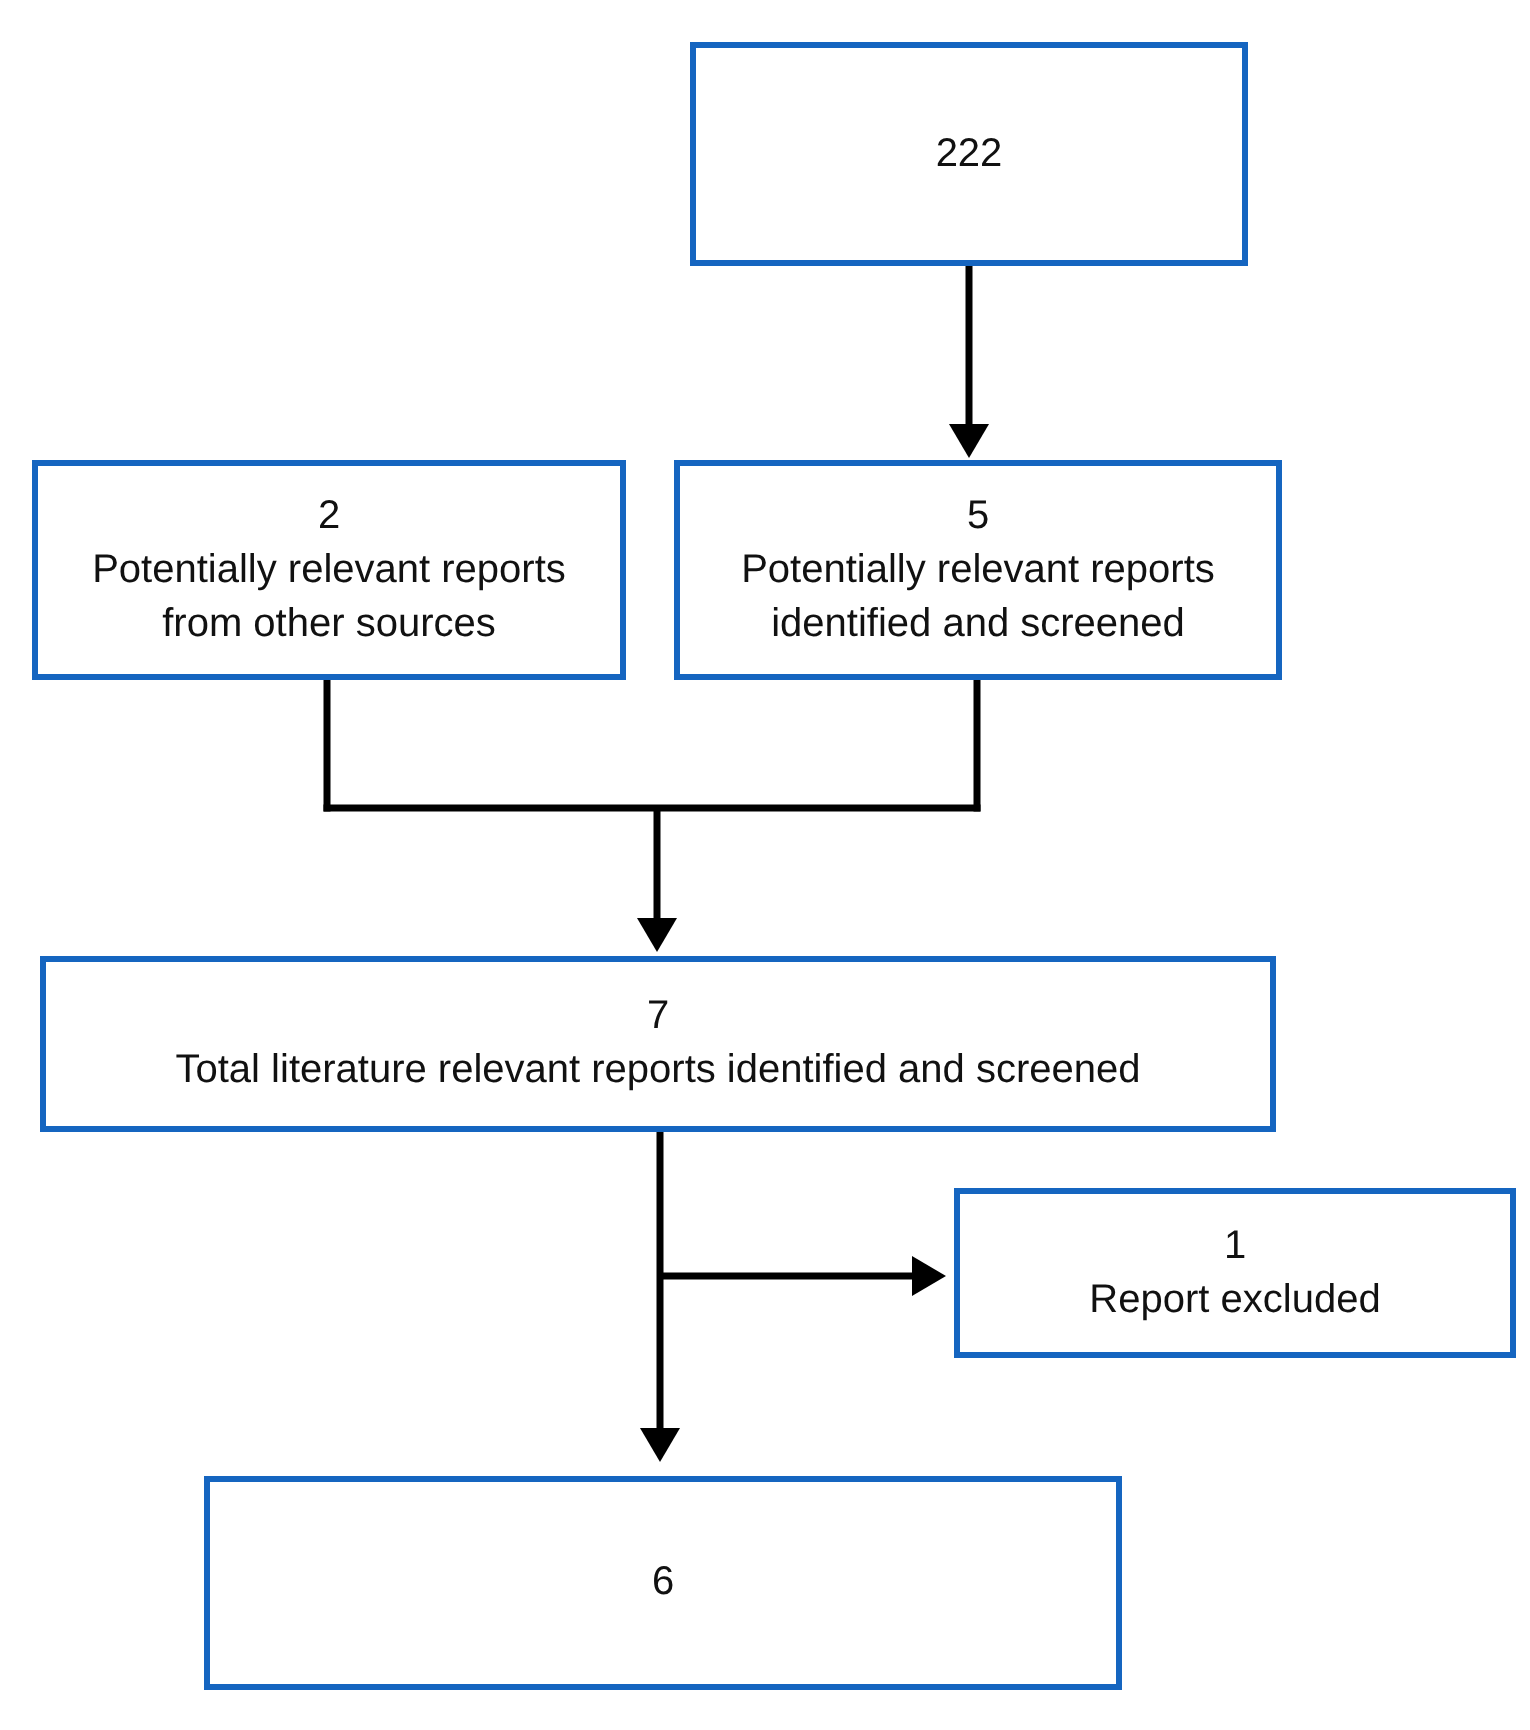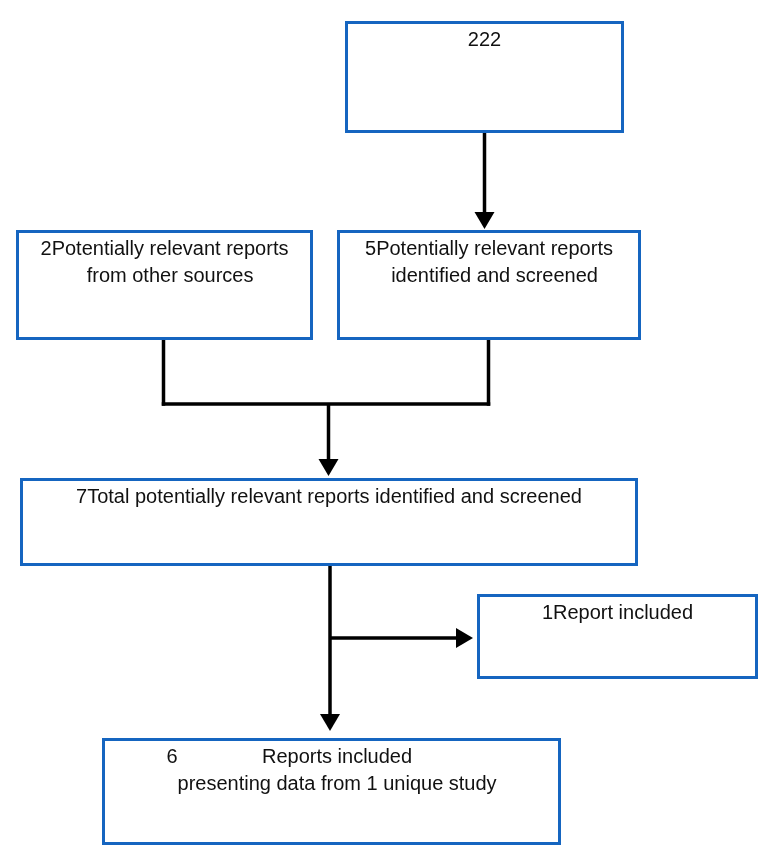--- a/index.html
+++ b/index.html
@@ -19,21 +19,22 @@
     width: 765px;
     height: 865px;
     background: var(--background);
     overflow: hidden;
   }
   .flow-box {
     position: absolute;
     border: 3px solid var(--box-border);
     background: var(--background);
     display: flex;
-    flex-direction: row;
+    flex-direction: column;
+    align-items: center;
     justify-content: center;
     text-align: center;
     font-size: 20px;
     line-height: 27px;
     padding: 2px 6px;
   }
   .box-count { white-space: pre-line; }
   .box-label { white-space: pre-line; }
   svg.connectors {
     position: absolute;
@@ -81,27 +82,25 @@
   </div>
 
   <div class="flow-box" style="left:337px; top:230px; width:304px; height:110px;">
     <div class="box-count">5</div>
     <div class="box-label">Potentially relevant reports
 identified and screened</div>
   </div>
 
   <div class="flow-box" style="left:20px; top:478px; width:618px; height:88px;">
     <div class="box-count">7</div>
-    <div class="box-label">Total potentially relevant reports identified and screened</div>
+    <div class="box-label">Total literature relevant reports identified and screened</div>
   </div>
 
   <div class="flow-box" style="left:477px; top:594px; width:281px; height:85px;">
     <div class="box-count">1</div>
-    <div class="box-label">Report included</div>
+    <div class="box-label">Report excluded</div>
   </div>
 
   <div class="flow-box" style="left:102px; top:738px; width:459px; height:107px;">
     <div class="box-count">6</div>
-    <div class="box-label">Reports included
-presenting data from 1 unique study</div>
   </div>
 
 </div>
 
 </body></html>

